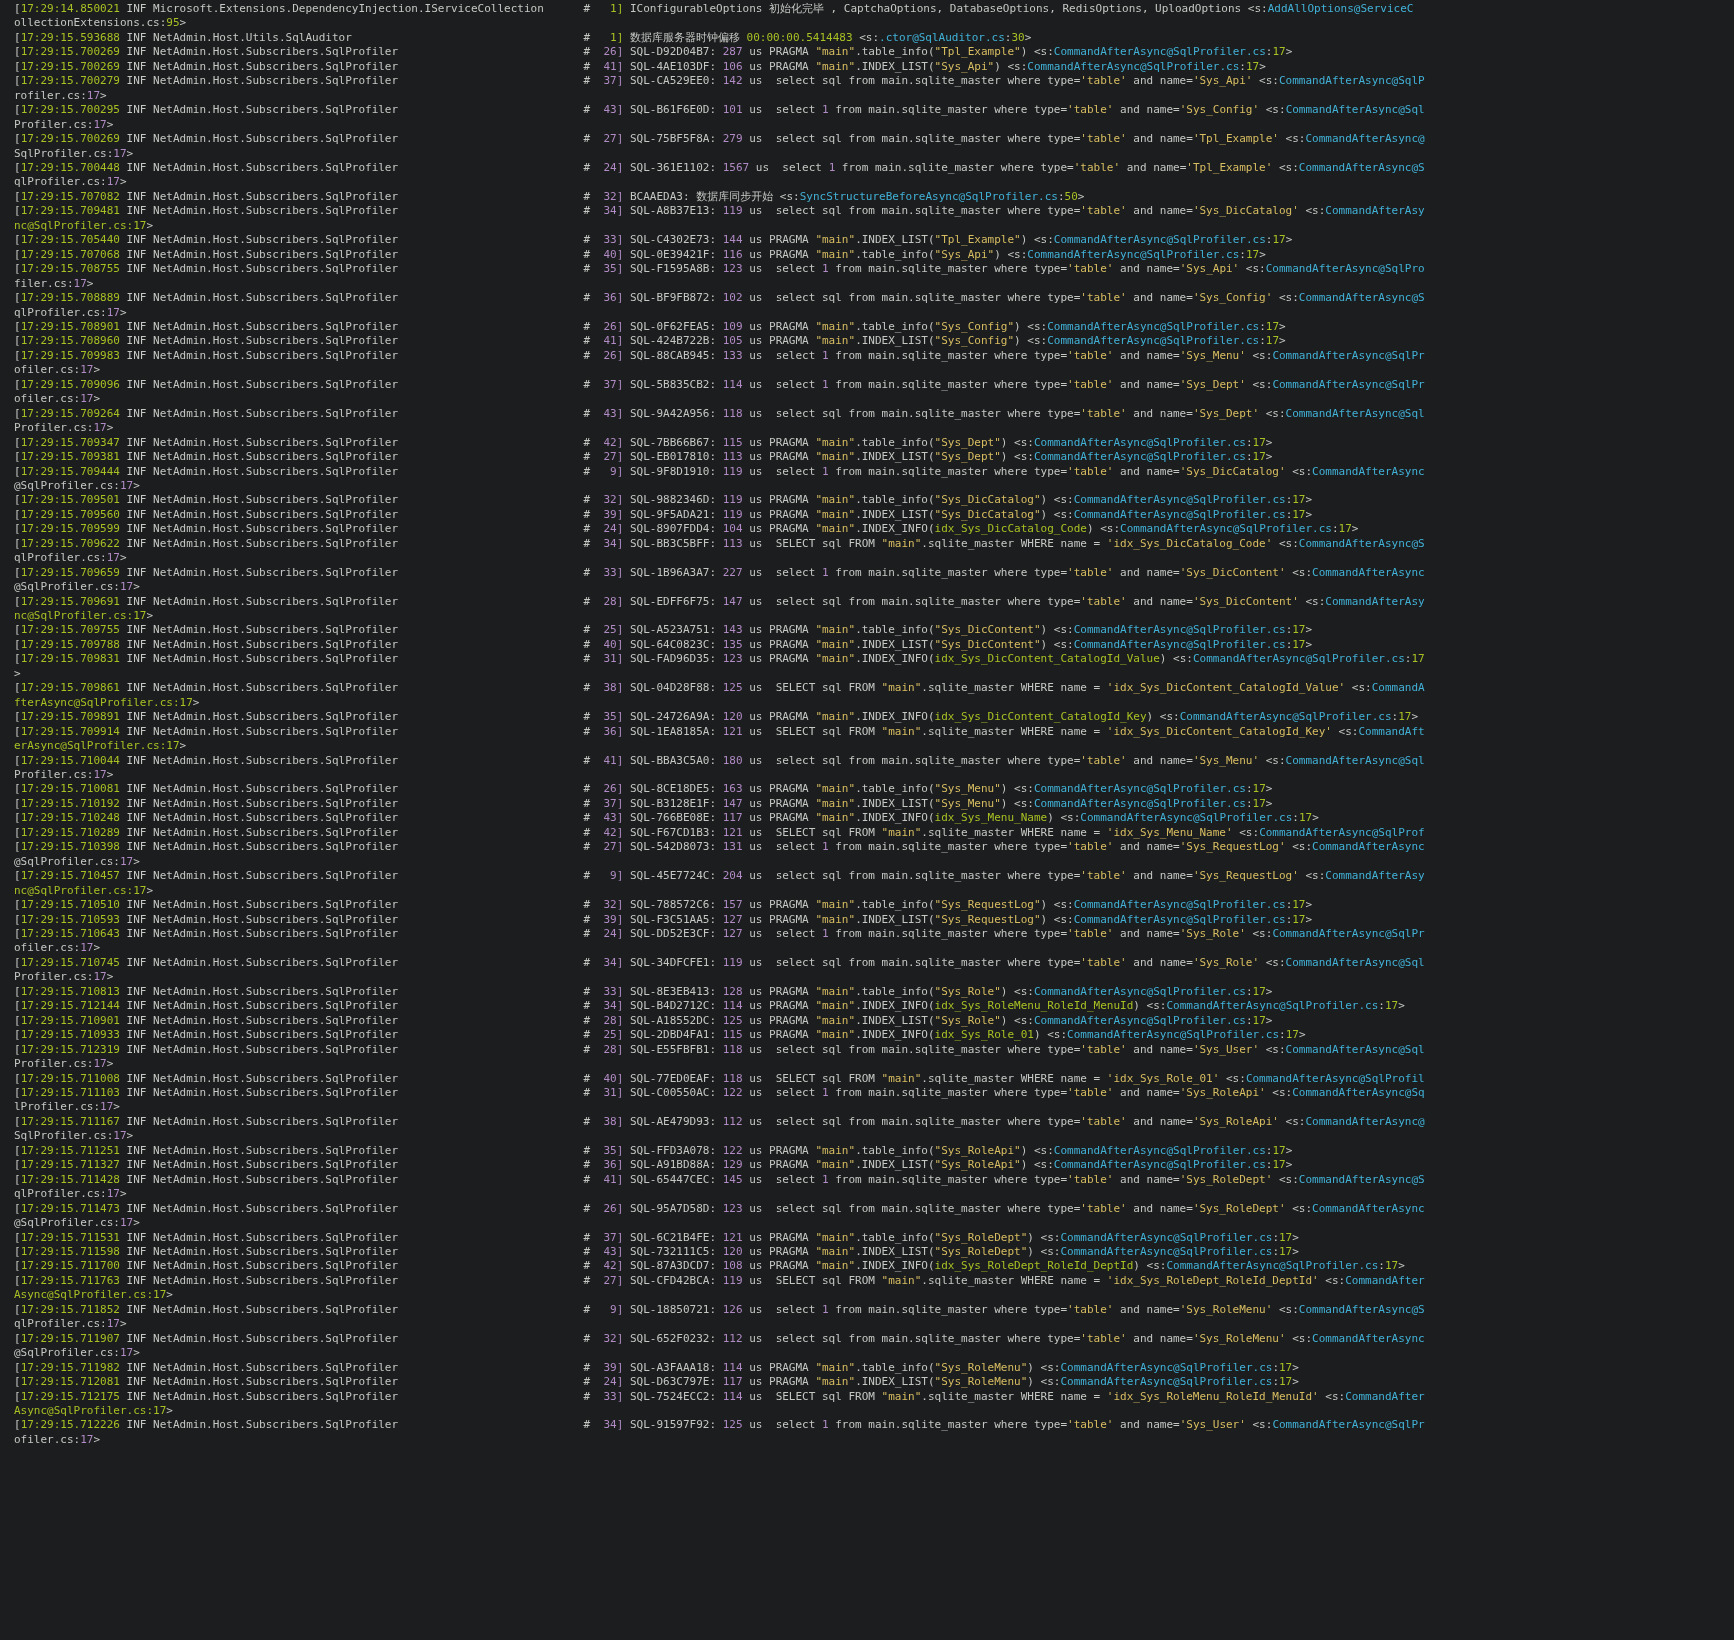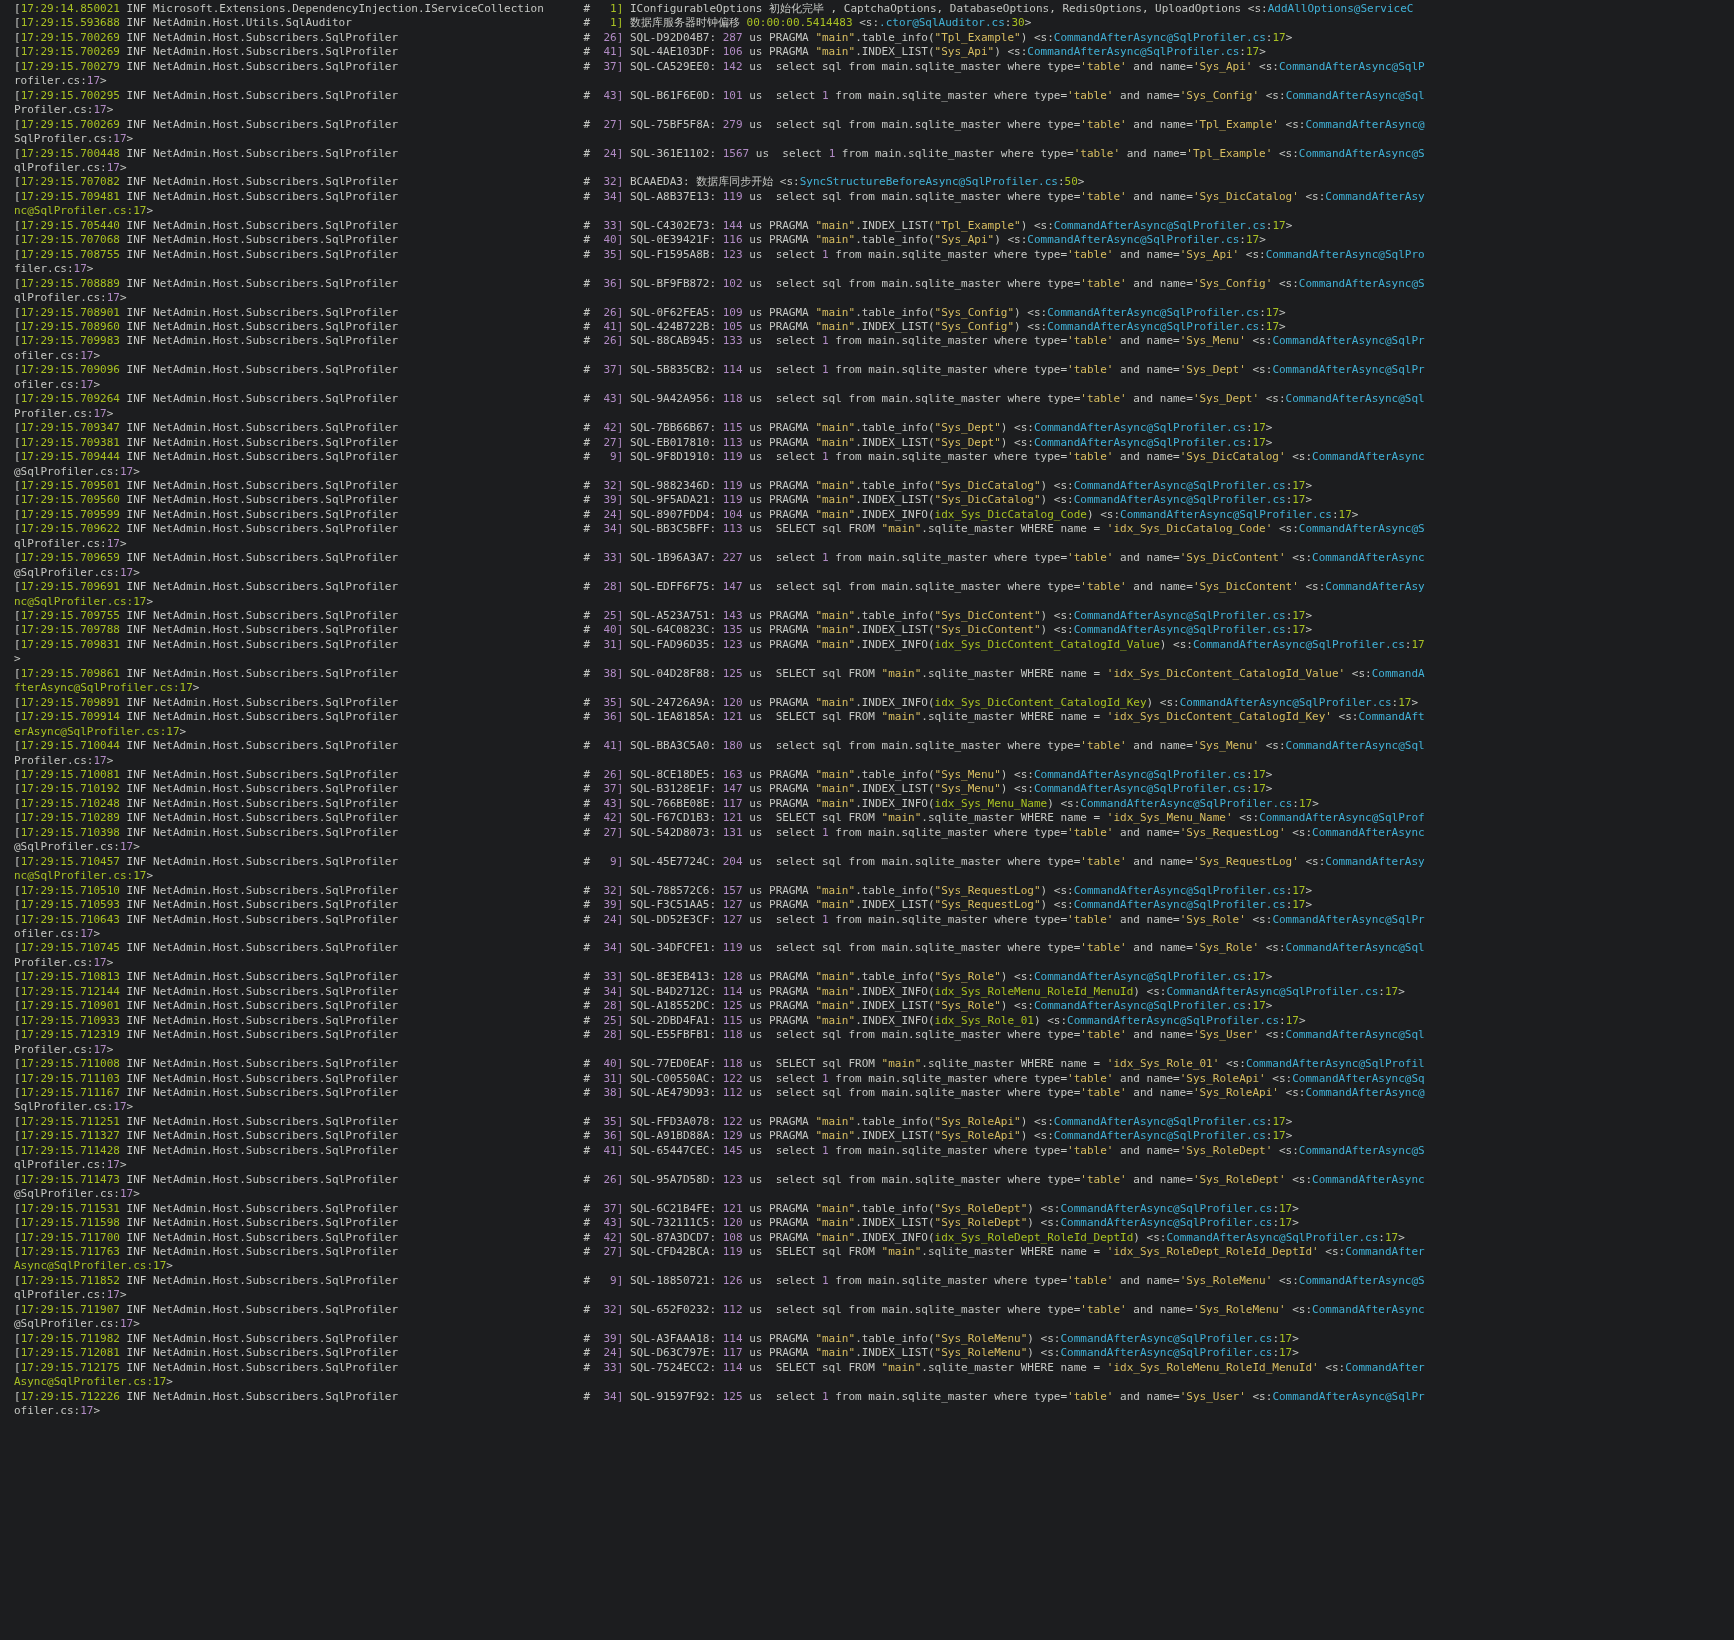--- a/index.html
+++ b/index.html
@@ -15,20 +15,21 @@
   }
   .row{height:14.46px;line-height:14.46px;white-space:pre;overflow:hidden;}
   .w{color:var(--w);} .g{color:var(--g);} .p{color:var(--p);} .c{color:var(--c);} .y{color:var(--y);}
 </style>
 </head>
 <body>
 
 <div class="screen">
   <div id="out">
       <div class="row"><span class="w">[</span><span class="g">17:29:14.850021</span><span class="w"> INF Microsoft.Extensions.DependencyInjection.IServiceCollection      #</span><span class="g">   1]</span><span class="w"> </span><span class="w">IConfigurableOptions 初始化完毕 , CaptchaOptions, DatabaseOptions, RedisOptions, UploadOptions &lt;s:</span><span class="c">AddAllOptions@ServiceC</span></div>
+      <div class="row"><span class="w">ollectionExtensions.cs:</span><span class="g">95</span><span class="w">&gt;</span></div>
       <div class="row"><span class="w">[</span><span class="g">17:29:15.593688</span><span class="w"> INF NetAdmin.Host.Utils.SqlAuditor                                   #</span><span class="g">   1]</span><span class="w"> </span><span class="w">数据库服务器时钟偏移 </span><span class="g">00:00:00.5414483</span><span class="w"> &lt;s:</span><span class="c">.ctor@SqlAuditor.cs</span><span class="w">:</span><span class="g">30</span><span class="w">&gt;</span></div>
       <div class="row"><span class="w">[</span><span class="g">17:29:15.700269</span><span class="w"> INF NetAdmin.Host.Subscribers.SqlProfiler                            #</span><span class="p">  26]</span><span class="w"> </span><span class="w">SQL-D92D04B7: </span><span class="p">287</span><span class="w"> us PRAGMA </span><span class="y">"main"</span><span class="w">.table_info(</span><span class="y">"Tpl_Example"</span><span class="w">)</span><span class="w"> &lt;s:</span><span class="c">CommandAfterAsync@SqlProfiler.cs</span><span class="w">:</span><span class="g">17</span><span class="w">&gt;</span></div>
       <div class="row"><span class="w">[</span><span class="g">17:29:15.700269</span><span class="w"> INF NetAdmin.Host.Subscribers.SqlProfiler                            #</span><span class="p">  41]</span><span class="w"> </span><span class="w">SQL-4AE103DF: </span><span class="p">106</span><span class="w"> us PRAGMA </span><span class="y">"main"</span><span class="w">.INDEX_LIST(</span><span class="y">"Sys_Api"</span><span class="w">)</span><span class="w"> &lt;s:</span><span class="c">CommandAfterAsync@SqlProfiler.cs</span><span class="w">:</span><span class="g">17</span><span class="w">&gt;</span></div>
       <div class="row"><span class="w">[</span><span class="g">17:29:15.700279</span><span class="w"> INF NetAdmin.Host.Subscribers.SqlProfiler                            #</span><span class="p">  37]</span><span class="w"> </span><span class="w">SQL-CA529EE0: </span><span class="p">142</span><span class="w"> us  select sql from main.sqlite_master where type=</span><span class="y">'table'</span><span class="w"> and name=</span><span class="y">'Sys_Api'</span><span class="w"> &lt;s:</span><span class="c">CommandAfterAsync@SqlP</span></div>
       <div class="row"><span class="w">rofiler.cs:</span><span class="p">17</span><span class="w">&gt;</span></div>
       <div class="row"><span class="w">[</span><span class="g">17:29:15.700295</span><span class="w"> INF NetAdmin.Host.Subscribers.SqlProfiler                            #</span><span class="p">  43]</span><span class="w"> </span><span class="w">SQL-B61F6E0D: </span><span class="p">101</span><span class="w"> us  select </span><span class="p">1</span><span class="w"> from main.sqlite_master where type=</span><span class="y">'table'</span><span class="w"> and name=</span><span class="y">'Sys_Config'</span><span class="w"> &lt;s:</span><span class="c">CommandAfterAsync@Sql</span></div>
       <div class="row"><span class="w">Profiler.cs:</span><span class="p">17</span><span class="w">&gt;</span></div>
       <div class="row"><span class="w">[</span><span class="g">17:29:15.700269</span><span class="w"> INF NetAdmin.Host.Subscribers.SqlProfiler                            #</span><span class="p">  27]</span><span class="w"> </span><span class="w">SQL-75BF5F8A: </span><span class="p">279</span><span class="w"> us  select sql from main.sqlite_master where type=</span><span class="y">'table'</span><span class="w"> and name=</span><span class="y">'Tpl_Example'</span><span class="w"> &lt;s:</span><span class="c">CommandAfterAsync@</span></div>
       <div class="row"><span class="w">SqlProfiler.cs:</span><span class="p">17</span><span class="w">&gt;</span></div>
       <div class="row"><span class="w">[</span><span class="g">17:29:15.700448</span><span class="w"> INF NetAdmin.Host.Subscribers.SqlProfiler                            #</span><span class="p">  24]</span><span class="w"> </span><span class="w">SQL-361E1102: </span><span class="p">1567</span><span class="w"> us  select </span><span class="p">1</span><span class="w"> from main.sqlite_master where type=</span><span class="y">'table'</span><span class="w"> and name=</span><span class="y">'Tpl_Example'</span><span class="w"> &lt;s:</span><span class="c">CommandAfterAsync@S</span></div>
@@ -89,20 +90,21 @@
       <div class="row"><span class="w">[</span><span class="g">17:29:15.710745</span><span class="w"> INF NetAdmin.Host.Subscribers.SqlProfiler                            #</span><span class="p">  34]</span><span class="w"> </span><span class="w">SQL-34DFCFE1: </span><span class="p">119</span><span class="w"> us  select sql from main.sqlite_master where type=</span><span class="y">'table'</span><span class="w"> and name=</span><span class="y">'Sys_Role'</span><span class="w"> &lt;s:</span><span class="c">CommandAfterAsync@Sql</span></div>
       <div class="row"><span class="w">Profiler.cs:</span><span class="p">17</span><span class="w">&gt;</span></div>
       <div class="row"><span class="w">[</span><span class="g">17:29:15.710813</span><span class="w"> INF NetAdmin.Host.Subscribers.SqlProfiler                            #</span><span class="p">  33]</span><span class="w"> </span><span class="w">SQL-8E3EB413: </span><span class="p">128</span><span class="w"> us PRAGMA </span><span class="y">"main"</span><span class="w">.table_info(</span><span class="y">"Sys_Role"</span><span class="w">)</span><span class="w"> &lt;s:</span><span class="c">CommandAfterAsync@SqlProfiler.cs</span><span class="w">:</span><span class="g">17</span><span class="w">&gt;</span></div>
       <div class="row"><span class="w">[</span><span class="g">17:29:15.712144</span><span class="w"> INF NetAdmin.Host.Subscribers.SqlProfiler                            #</span><span class="p">  34]</span><span class="w"> </span><span class="w">SQL-B4D2712C: </span><span class="p">114</span><span class="w"> us PRAGMA </span><span class="y">"main"</span><span class="w">.INDEX_INFO(</span><span class="g">idx_Sys_RoleMenu_RoleId_MenuId</span><span class="w">)</span><span class="w"> &lt;s:</span><span class="c">CommandAfterAsync@SqlProfiler.cs</span><span class="w">:</span><span class="g">17</span><span class="w">&gt;</span></div>
       <div class="row"><span class="w">[</span><span class="g">17:29:15.710901</span><span class="w"> INF NetAdmin.Host.Subscribers.SqlProfiler                            #</span><span class="p">  28]</span><span class="w"> </span><span class="w">SQL-A18552DC: </span><span class="p">125</span><span class="w"> us PRAGMA </span><span class="y">"main"</span><span class="w">.INDEX_LIST(</span><span class="y">"Sys_Role"</span><span class="w">)</span><span class="w"> &lt;s:</span><span class="c">CommandAfterAsync@SqlProfiler.cs</span><span class="w">:</span><span class="g">17</span><span class="w">&gt;</span></div>
       <div class="row"><span class="w">[</span><span class="g">17:29:15.710933</span><span class="w"> INF NetAdmin.Host.Subscribers.SqlProfiler                            #</span><span class="p">  25]</span><span class="w"> </span><span class="w">SQL-2DBD4FA1: </span><span class="p">115</span><span class="w"> us PRAGMA </span><span class="y">"main"</span><span class="w">.INDEX_INFO(</span><span class="g">idx_Sys_Role_01</span><span class="w">)</span><span class="w"> &lt;s:</span><span class="c">CommandAfterAsync@SqlProfiler.cs</span><span class="w">:</span><span class="g">17</span><span class="w">&gt;</span></div>
       <div class="row"><span class="w">[</span><span class="g">17:29:15.712319</span><span class="w"> INF NetAdmin.Host.Subscribers.SqlProfiler                            #</span><span class="p">  28]</span><span class="w"> </span><span class="w">SQL-E55FBFB1: </span><span class="p">118</span><span class="w"> us  select sql from main.sqlite_master where type=</span><span class="y">'table'</span><span class="w"> and name=</span><span class="y">'Sys_User'</span><span class="w"> &lt;s:</span><span class="c">CommandAfterAsync@Sql</span></div>
       <div class="row"><span class="w">Profiler.cs:</span><span class="p">17</span><span class="w">&gt;</span></div>
       <div class="row"><span class="w">[</span><span class="g">17:29:15.711008</span><span class="w"> INF NetAdmin.Host.Subscribers.SqlProfiler                            #</span><span class="p">  40]</span><span class="w"> </span><span class="w">SQL-77ED0EAF: </span><span class="p">118</span><span class="w"> us  SELECT sql FROM </span><span class="y">"main"</span><span class="w">.sqlite_master WHERE name = </span><span class="y">'idx_Sys_Role_01'</span><span class="w"> &lt;s:</span><span class="c">CommandAfterAsync@SqlProfil</span></div>
       <div class="row"><span class="w">[</span><span class="g">17:29:15.711103</span><span class="w"> INF NetAdmin.Host.Subscribers.SqlProfiler                            #</span><span class="p">  31]</span><span class="w"> </span><span class="w">SQL-C00550AC: </span><span class="p">122</span><span class="w"> us  select </span><span class="p">1</span><span class="w"> from main.sqlite_master where type=</span><span class="y">'table'</span><span class="w"> and name=</span><span class="y">'Sys_RoleApi'</span><span class="w"> &lt;s:</span><span class="c">CommandAfterAsync@Sq</span></div>
+      <div class="row"><span class="w">lProfiler.cs:</span><span class="p">17</span><span class="w">&gt;</span></div>
       <div class="row"><span class="w">[</span><span class="g">17:29:15.711167</span><span class="w"> INF NetAdmin.Host.Subscribers.SqlProfiler                            #</span><span class="p">  38]</span><span class="w"> </span><span class="w">SQL-AE479D93: </span><span class="p">112</span><span class="w"> us  select sql from main.sqlite_master where type=</span><span class="y">'table'</span><span class="w"> and name=</span><span class="y">'Sys_RoleApi'</span><span class="w"> &lt;s:</span><span class="c">CommandAfterAsync@</span></div>
       <div class="row"><span class="w">SqlProfiler.cs:</span><span class="p">17</span><span class="w">&gt;</span></div>
       <div class="row"><span class="w">[</span><span class="g">17:29:15.711251</span><span class="w"> INF NetAdmin.Host.Subscribers.SqlProfiler                            #</span><span class="p">  35]</span><span class="w"> </span><span class="w">SQL-FFD3A078: </span><span class="p">122</span><span class="w"> us PRAGMA </span><span class="y">"main"</span><span class="w">.table_info(</span><span class="y">"Sys_RoleApi"</span><span class="w">)</span><span class="w"> &lt;s:</span><span class="c">CommandAfterAsync@SqlProfiler.cs</span><span class="w">:</span><span class="g">17</span><span class="w">&gt;</span></div>
       <div class="row"><span class="w">[</span><span class="g">17:29:15.711327</span><span class="w"> INF NetAdmin.Host.Subscribers.SqlProfiler                            #</span><span class="p">  36]</span><span class="w"> </span><span class="w">SQL-A91BD88A: </span><span class="p">129</span><span class="w"> us PRAGMA </span><span class="y">"main"</span><span class="w">.INDEX_LIST(</span><span class="y">"Sys_RoleApi"</span><span class="w">)</span><span class="w"> &lt;s:</span><span class="c">CommandAfterAsync@SqlProfiler.cs</span><span class="w">:</span><span class="g">17</span><span class="w">&gt;</span></div>
       <div class="row"><span class="w">[</span><span class="g">17:29:15.711428</span><span class="w"> INF NetAdmin.Host.Subscribers.SqlProfiler                            #</span><span class="p">  41]</span><span class="w"> </span><span class="w">SQL-65447CEC: </span><span class="p">145</span><span class="w"> us  select </span><span class="p">1</span><span class="w"> from main.sqlite_master where type=</span><span class="y">'table'</span><span class="w"> and name=</span><span class="y">'Sys_RoleDept'</span><span class="w"> &lt;s:</span><span class="c">CommandAfterAsync@S</span></div>
       <div class="row"><span class="w">qlProfiler.cs:</span><span class="p">17</span><span class="w">&gt;</span></div>
       <div class="row"><span class="w">[</span><span class="g">17:29:15.711473</span><span class="w"> INF NetAdmin.Host.Subscribers.SqlProfiler                            #</span><span class="p">  26]</span><span class="w"> </span><span class="w">SQL-95A7D58D: </span><span class="p">123</span><span class="w"> us  select sql from main.sqlite_master where type=</span><span class="y">'table'</span><span class="w"> and name=</span><span class="y">'Sys_RoleDept'</span><span class="w"> &lt;s:</span><span class="c">CommandAfterAsync</span></div>
       <div class="row"><span class="w">@SqlProfiler.cs:</span><span class="p">17</span><span class="w">&gt;</span></div>
       <div class="row"><span class="w">[</span><span class="g">17:29:15.711531</span><span class="w"> INF NetAdmin.Host.Subscribers.SqlProfiler                            #</span><span class="p">  37]</span><span class="w"> </span><span class="w">SQL-6C21B4FE: </span><span class="p">121</span><span class="w"> us PRAGMA </span><span class="y">"main"</span><span class="w">.table_info(</span><span class="y">"Sys_RoleDept"</span><span class="w">)</span><span class="w"> &lt;s:</span><span class="c">CommandAfterAsync@SqlProfiler.cs</span><span class="w">:</span><span class="g">17</span><span class="w">&gt;</span></div>
       <div class="row"><span class="w">[</span><span class="g">17:29:15.711598</span><span class="w"> INF NetAdmin.Host.Subscribers.SqlProfiler                            #</span><span class="p">  43]</span><span class="w"> </span><span class="w">SQL-732111C5: </span><span class="p">120</span><span class="w"> us PRAGMA </span><span class="y">"main"</span><span class="w">.INDEX_LIST(</span><span class="y">"Sys_RoleDept"</span><span class="w">)</span><span class="w"> &lt;s:</span><span class="c">CommandAfterAsync@SqlProfiler.cs</span><span class="w">:</span><span class="g">17</span><span class="w">&gt;</span></div>

